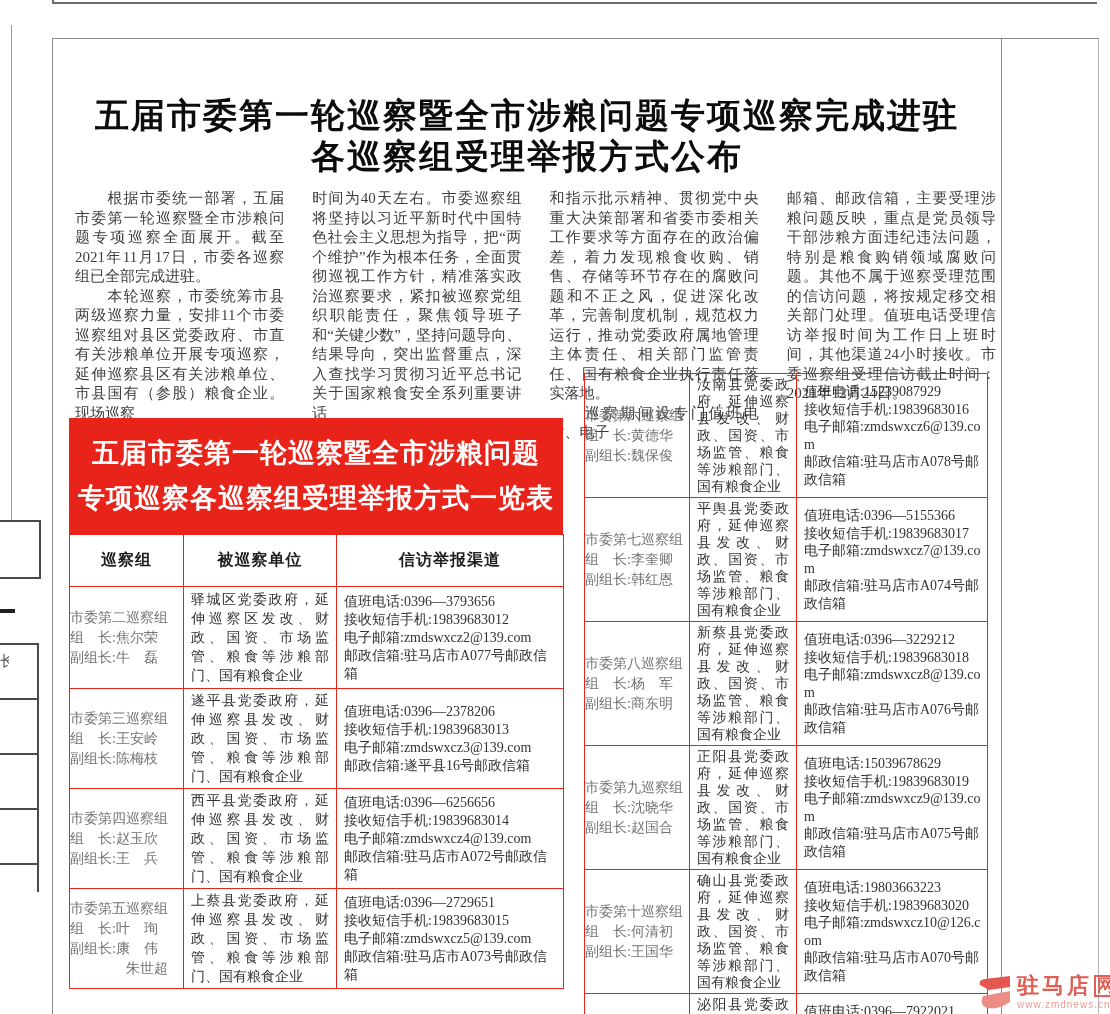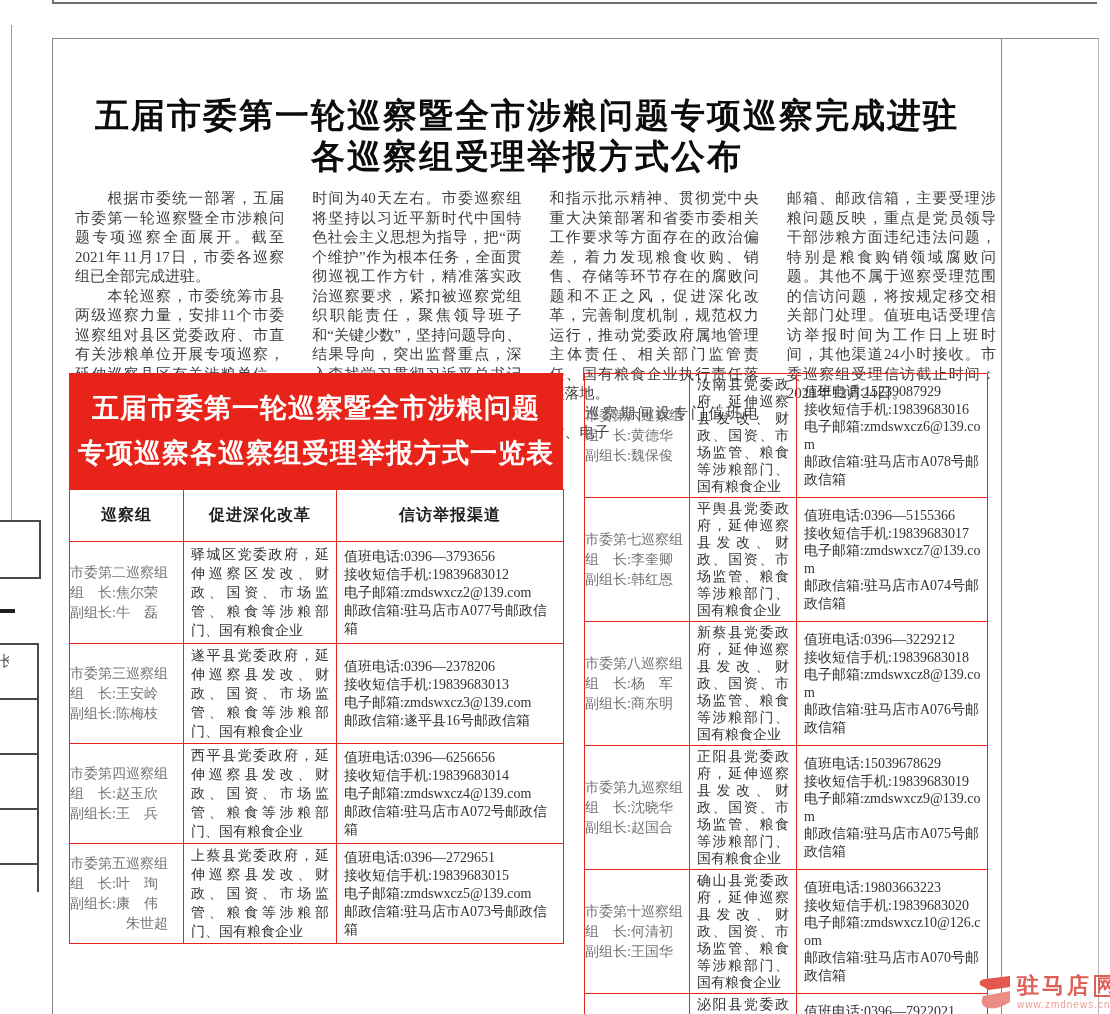--- a/index.html
+++ b/index.html
@@ -29,21 +29,21 @@
   .title-line.second { margin-top:0; }
   .body-cols { position:absolute; left:22px; top:150px; width:921px; display:flex; gap:28px; }
   .bcol { flex:1; font-size:15px; line-height:19.5px; text-align:justify;
     color:#3d3d3d; white-space:pre-line; }
   
   .table-left { position:absolute; left:16px; top:334px; width:494px; }
   .table-right { position:absolute; left:531px; top:334px; width:403px; }
   .banner { height:116px; background:#e8231a; color:#ffffff; display:flex; align-items:center;
     justify-content:center; text-align:center; white-space:pre-line;
     font-family:"Liberation Sans", sans-serif; font-weight:bold; font-size:27px;
-    line-height:45px; letter-spacing:1px; }
+    line-height:45px; letter-spacing:1px;margin-top:45px; }
   table.rt { width:100%; border-collapse:collapse; table-layout:fixed; }
   table.rt th, table.rt td { border:1px solid #e8231a; overflow:hidden; }
   table.rt th { font-size:16px; font-weight:bold; color:#1e1e1e; text-align:center;
     font-family:"Liberation Sans", sans-serif; letter-spacing:1px; }
   td.group { padding:2px 2px 2px 0; font-size:14px; line-height:20px; color:#737373;
     white-space:pre-line; vertical-align:middle; }
   td.unit  { padding:2px 7px; font-size:14px; line-height:19px; color:#333;
     text-align:justify; vertical-align:middle; }
   td.chan  { padding:2px 3px 2px 7px; font-size:14px; line-height:18px; color:#333;
     white-space:pre-line; vertical-align:middle; word-break:break-all; }
@@ -93,21 +93,21 @@
 专项巡察各巡察组受理举报方式一览表</div>
       <table class="rt">
         <colgroup>
             <col style="width:114px">
             <col style="width:153px">
             <col style="width:227px">
           </colgroup>
         <tbody>
             <tr style="height:52px">
           <th>巡察组</th>
-          <th>促进深化改革</th>
+          <th>被巡察单位</th>
           <th>信访举报渠道</th>
         </tr>
         <tr style="height:102px">
           <td class="group">市委第二巡察组
 组　长:焦尔荣
 副组长:牛　磊</td>
           <td class="unit">驿城区党委政府，延伸巡察区发改、财政、国资、市场监管、粮食等涉粮部门、国有粮食企业</td>
           <td class="chan">值班电话:0396—3793656
 接收短信手机:19839683012
 电子邮箱:zmdswxcz2@139.com

